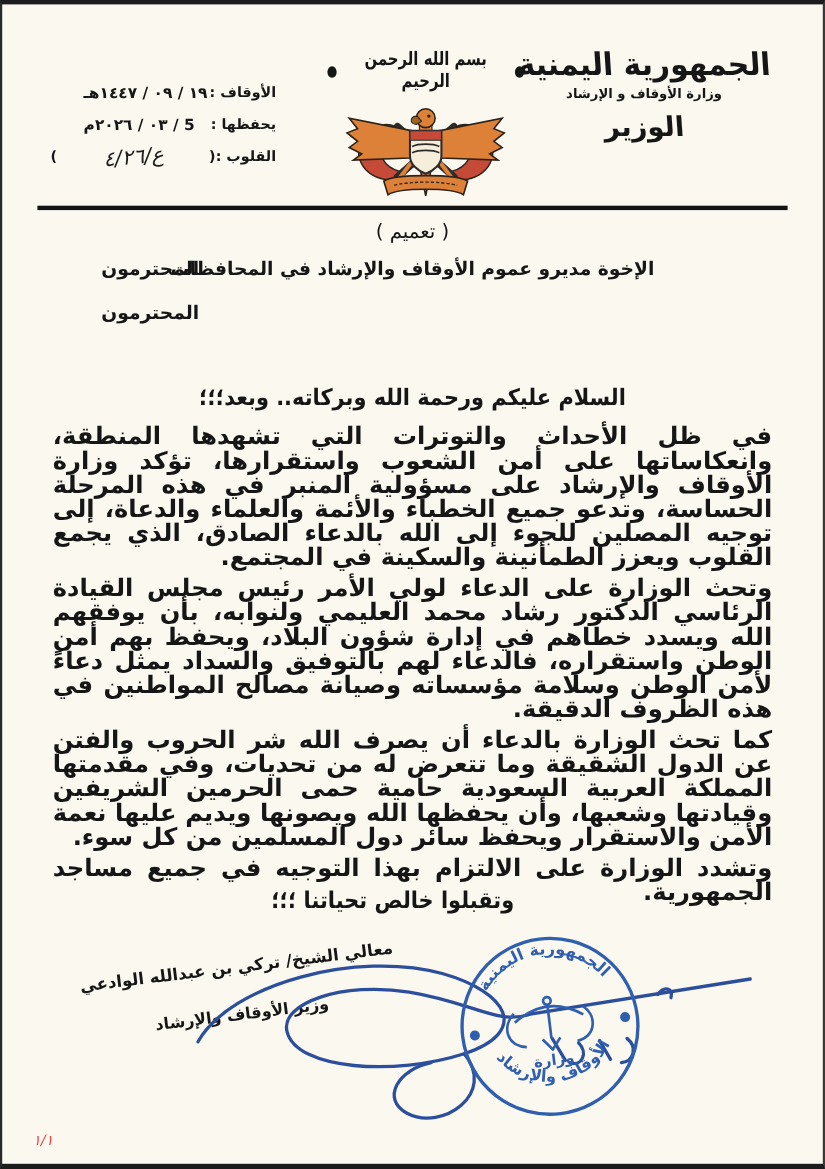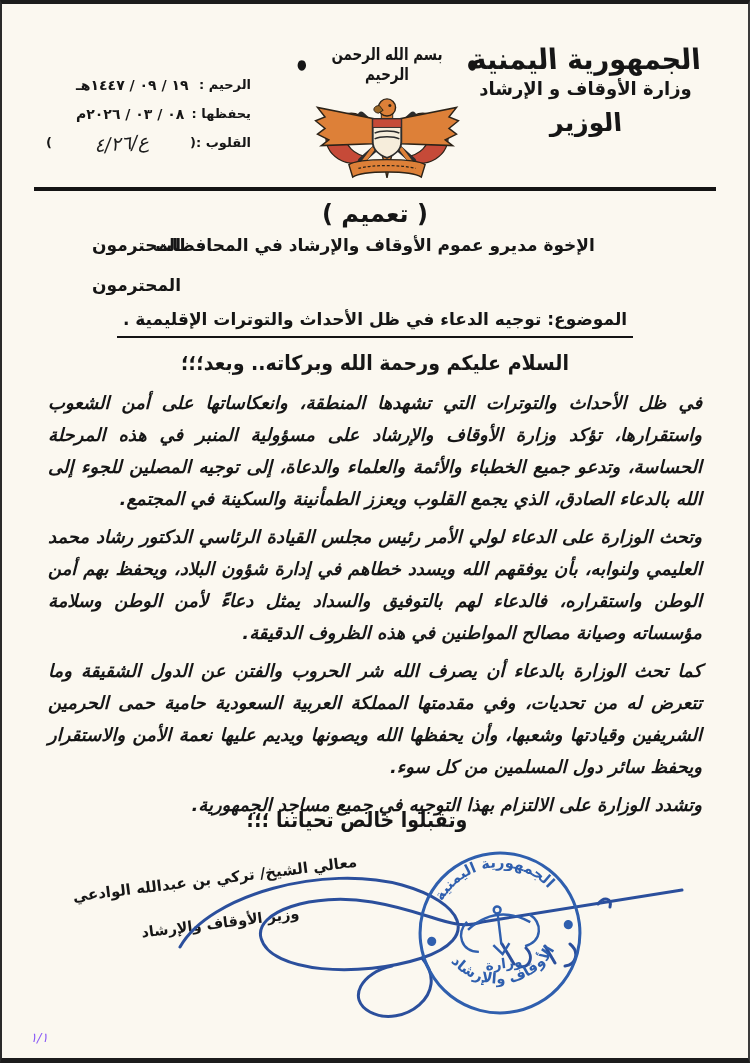--- a/index.html
+++ b/index.html
@@ -32,76 +32,76 @@
   .dotted-line{flex:1 1 auto;border-bottom:2px dotted #3c3c3c;height:12px;margin-right:4px;}
   .center-emblem{position:absolute;left:295px;top:44px;width:180px;text-align:center;}
   .bismillah{
     direction:rtl;display:flex;align-items:center;justify-content:center;gap:7px;
     font-size:13.5px;font-weight:bold;transform:scaleY(1.25);
   }
   .bismillah .dot{font-size:11px;line-height:1;}
   .coa{margin-top:8px;}
   .head-right{position:absolute;right:40px;top:40px;width:245px;text-align:center;direction:rtl;}
   .republic-title{font-size:27px;font-weight:bold;transform:scaleY(1.05) skewX(4deg);letter-spacing:-1px;}
-  .ministry-title{font-size:18px;font-weight:bold;margin-top:3px;}
+  .ministry-title{font-size:12px;font-weight:bold;margin-top:3px;}
   .minister-title{font-size:25px;font-weight:bold;margin-top:9px;transform:skewX(4deg);}
   .head-rule{position:absolute;left:32px;right:32px;top:183px;height:4px;background:#141414;}
   
   .circular{position:absolute;left:0;right:0;top:196px;text-align:center;
-    direction:rtl;font-size:24px;font-weight:bold;}
+    direction:rtl;font-size:18px;font-weight:normal;}
   .addr-row{position:absolute;left:46px;right:46px;direction:rtl;text-align:center;
     font-size:17px;font-weight:bold;}
   .addr-row.r1{top:231px;} .addr-row.r2{top:271px;}
   .honorific{position:absolute;left:44px;top:0;}
   .subject{
     position:absolute;left:0;right:0;top:305px;text-align:center;direction:rtl;
     font-size:17px;font-weight:bold;
   }
   .subject > span{display:inline-block;border-bottom:2.5px solid #141414;padding:0 6px 7px;}
   .salutation{
     position:absolute;left:0;right:0;top:347px;text-align:center;direction:rtl;
     font-size:19px;font-weight:600;transform:scaleY(1.08);letter-spacing:-0.3px;
   }
   
   .body-text{position:absolute;left:46px;right:46px;top:383px;direction:rtl;}
   .body-text p{
-    margin:0 0 6px;font-size:18px;font-weight:bold;line-height:32px;
-    text-align:justify;text-justify:inter-word;font-style:italic;
+    margin:0 0 6px;font-size:22px;font-weight:bold;line-height:22px;
+    text-align:justify;text-justify:inter-word;
   }
   .closing{
     position:absolute;left:0;right:0;top:804px;text-align:center;direction:rtl;
     font-size:19px;font-weight:600;transform:translateX(-18px) scaleY(1.1);
   }
   
   .sig-block{
     position:absolute;left:58px;top:866px;width:315px;text-align:center;direction:rtl;
     transform:rotate(-7deg);
   }
   .sig-name{font-size:15px;font-weight:bold;}
   .sig-title{font-size:14.5px;font-weight:bold;margin-top:27px;}
   .sig-ink{position:absolute;left:118px;top:848px;pointer-events:none;}
   .stamp{position:absolute;left:412px;top:843px;transform:rotate(-7deg);}
   .page-num{
-    position:absolute;left:28px;top:1026px;font-size:13px;color:#8b5cf6;
+    position:absolute;left:28px;top:1026px;font-size:13px;color:#ef4444;
     font-style:italic;direction:rtl;
   }
 </style>
 </head>
 <body>
 
 <div class="page">
 
   <div class="meta">
     <div class="meta-row">
-      <span>الرحيم :</span>
+      <span>الأوقاف :</span>
       <span class="val">١٩ / ٠٩ / ١٤٤٧هـ</span>
     </div>
     <div class="meta-row">
       <span>يحفظها :</span>
-      <span class="val">٠٨ / ٠٣ / ٢٠٢٦م</span>
+      <span class="val">5 / ٠٣ / ٢٠٢٦م</span>
     </div>
     <div class="meta-row">
       <span>القلوب :(</span>
       <span class="hand">ع/٤/٢٦</span>
       <span>)</span>
     </div>
   </div>
 
   <div class="center-emblem">
     <div class="bismillah">
@@ -147,23 +147,20 @@
   <div class="circular">( تعميم )</div>
 
   <div class="addr-row r1">
     <span>الإخوة مديرو عموم الأوقاف والإرشاد في المحافظات</span>
     <span class="honorific">المحترمون</span>
   </div>
   <div class="addr-row r2">
     <span class="honorific">المحترمون</span>
   </div>
 
-  <div class="subject">
-    <span>الموضوع: توجيه الدعاء في ظل الأحداث والتوترات الإقليمية .</span>
-  </div>
 
   <div class="salutation">السلام عليكم ورحمة الله وبركاته.. وبعد؛؛؛</div>
 
   <div class="body-text">
     <p>في ظل الأحداث والتوترات التي تشهدها المنطقة، وانعكاساتها على أمن الشعوب واستقرارها، تؤكد وزارة الأوقاف والإرشاد على مسؤولية المنبر في هذه المرحلة الحساسة، وتدعو جميع الخطباء والأئمة والعلماء والدعاة، إلى توجيه المصلين للجوء إلى الله بالدعاء الصادق، الذي يجمع القلوب ويعزز الطمأنينة والسكينة في المجتمع.</p>
     <p>وتحث الوزارة على الدعاء لولي الأمر رئيس مجلس القيادة الرئاسي الدكتور رشاد محمد العليمي ولنوابه، بأن يوفقهم الله ويسدد خطاهم في إدارة شؤون البلاد، ويحفظ بهم أمن الوطن واستقراره، فالدعاء لهم بالتوفيق والسداد يمثل دعاءً لأمن الوطن وسلامة مؤسساته وصيانة مصالح المواطنين في هذه الظروف الدقيقة.</p>
     <p>كما تحث الوزارة بالدعاء أن يصرف الله شر الحروب والفتن عن الدول الشقيقة وما تتعرض له من تحديات، وفي مقدمتها المملكة العربية السعودية حامية حمى الحرمين الشريفين وقيادتها وشعبها، وأن يحفظها الله ويصونها ويديم عليها نعمة الأمن والاستقرار ويحفظ سائر دول المسلمين من كل سوء.</p>
     <p>وتشدد الوزارة على الالتزام بهذا التوجيه في جميع مساجد الجمهورية.</p>
   </div>
 

